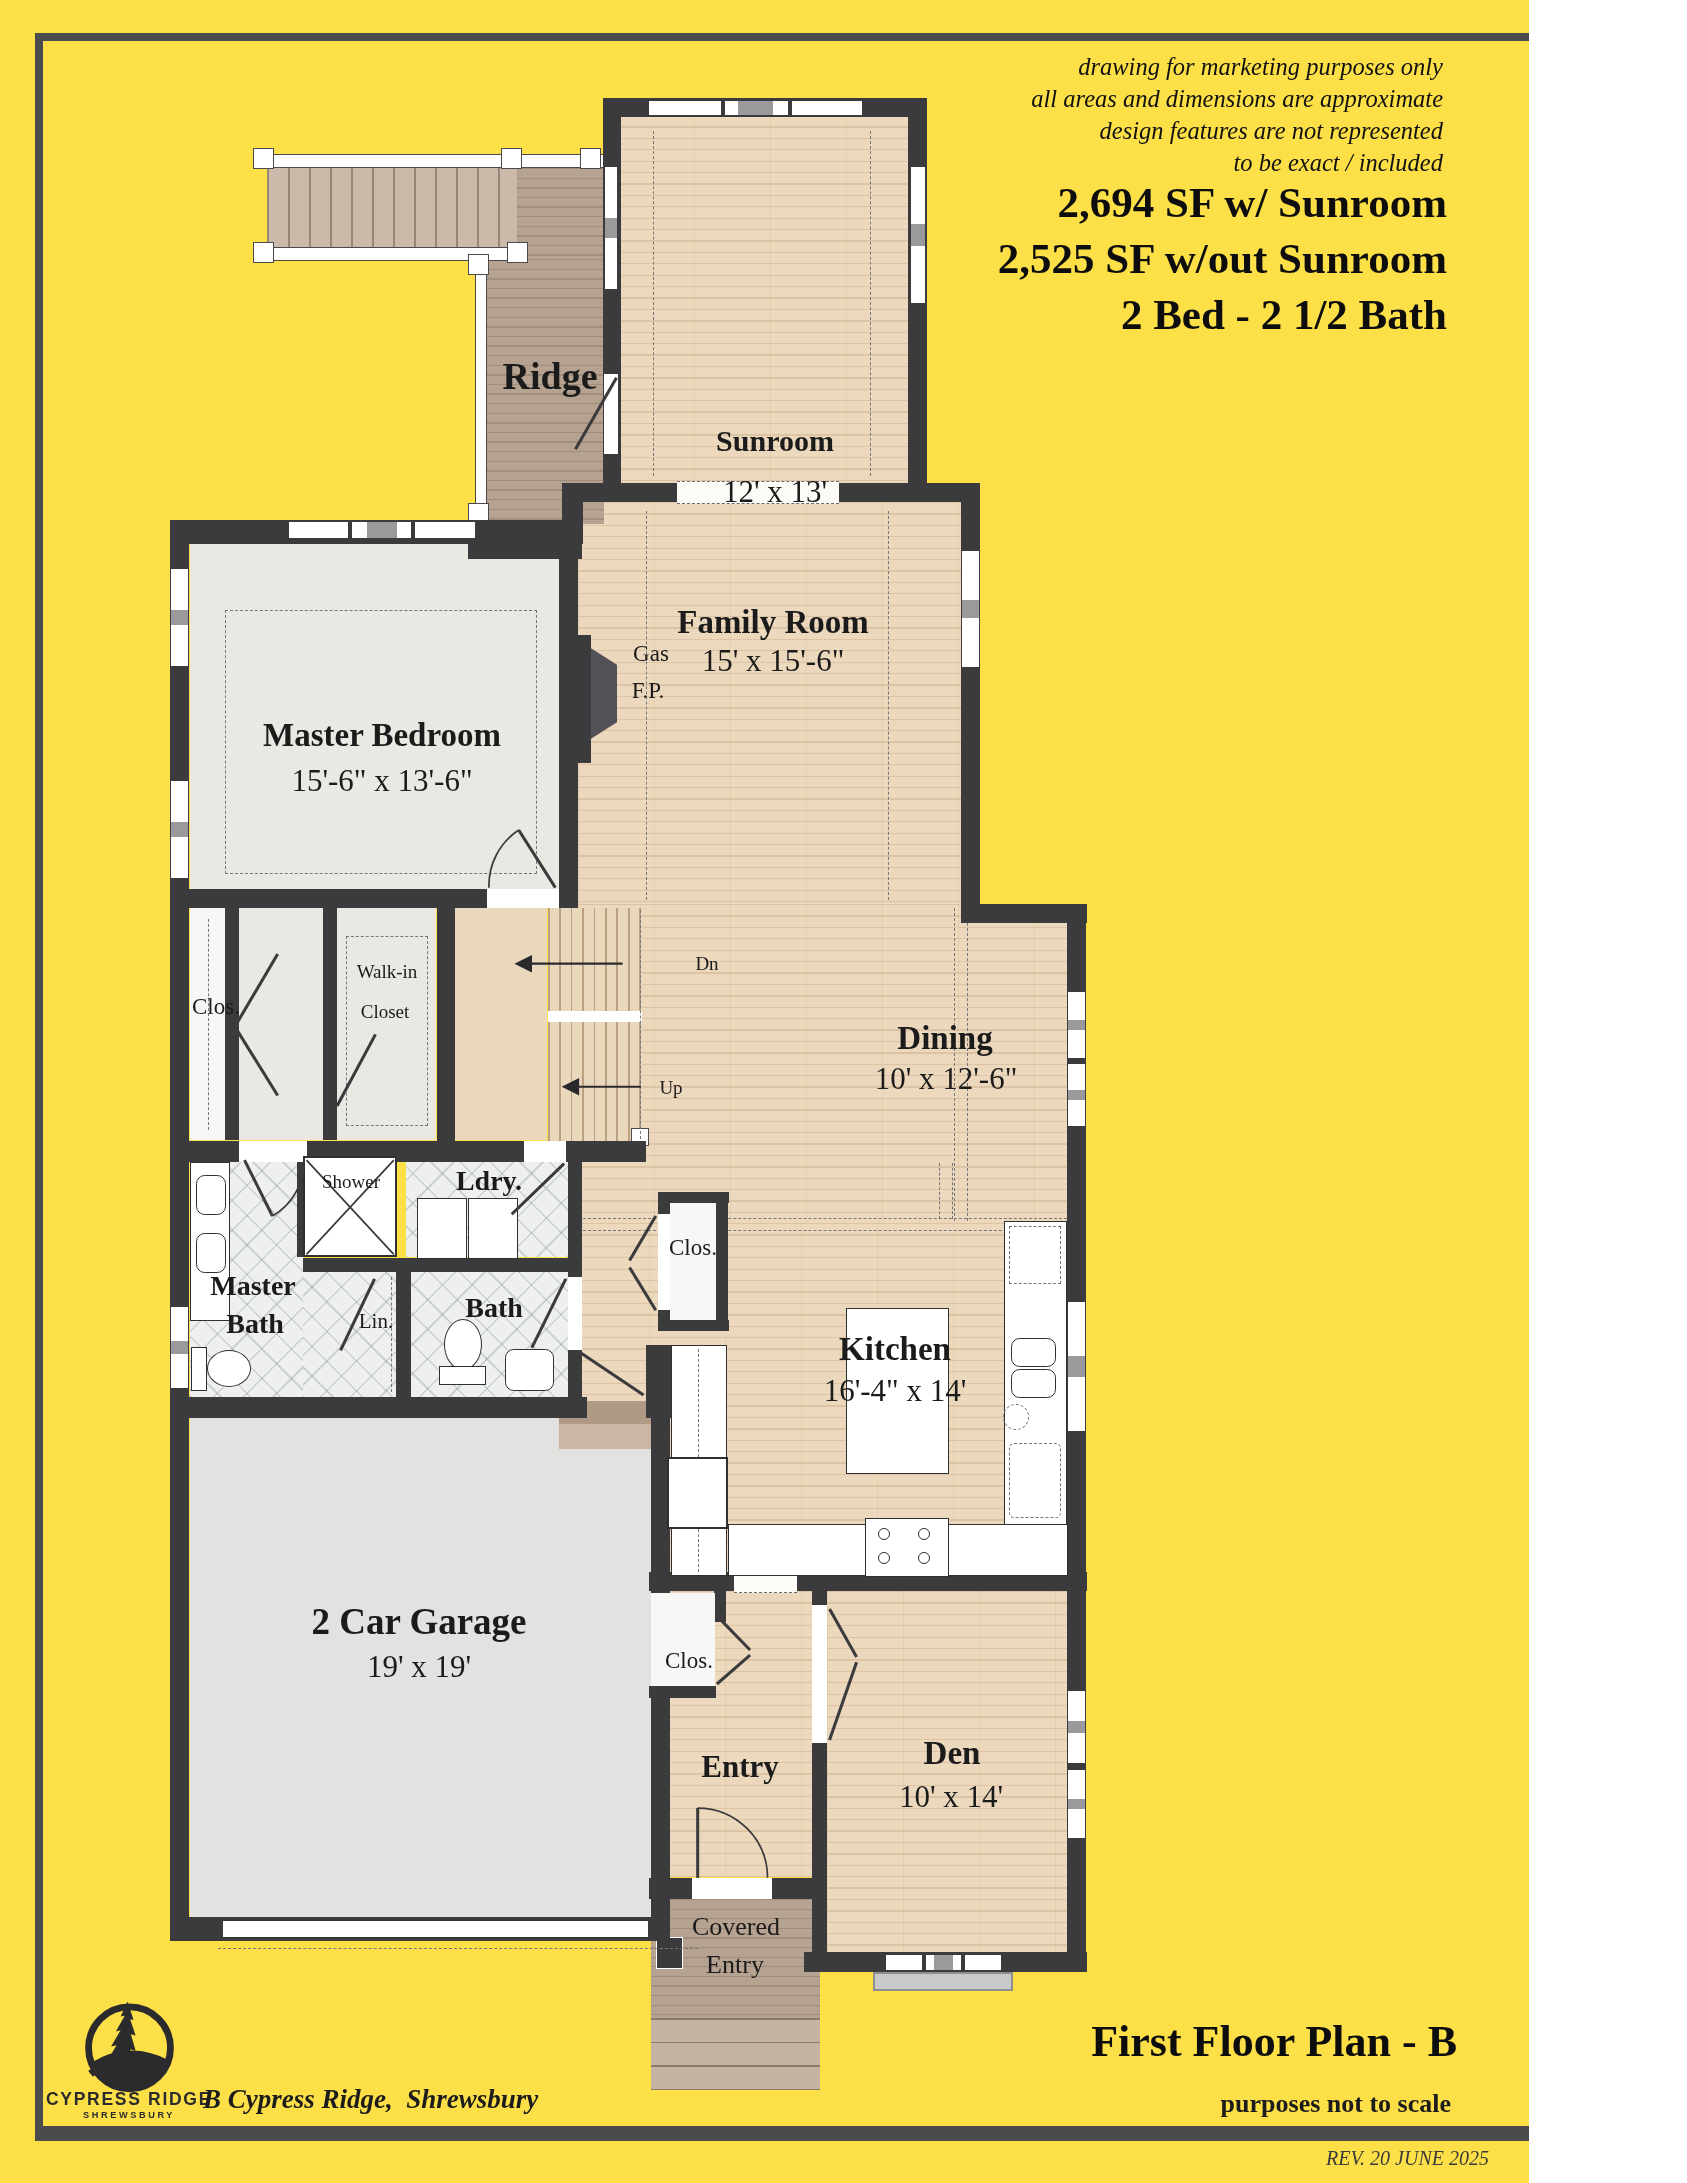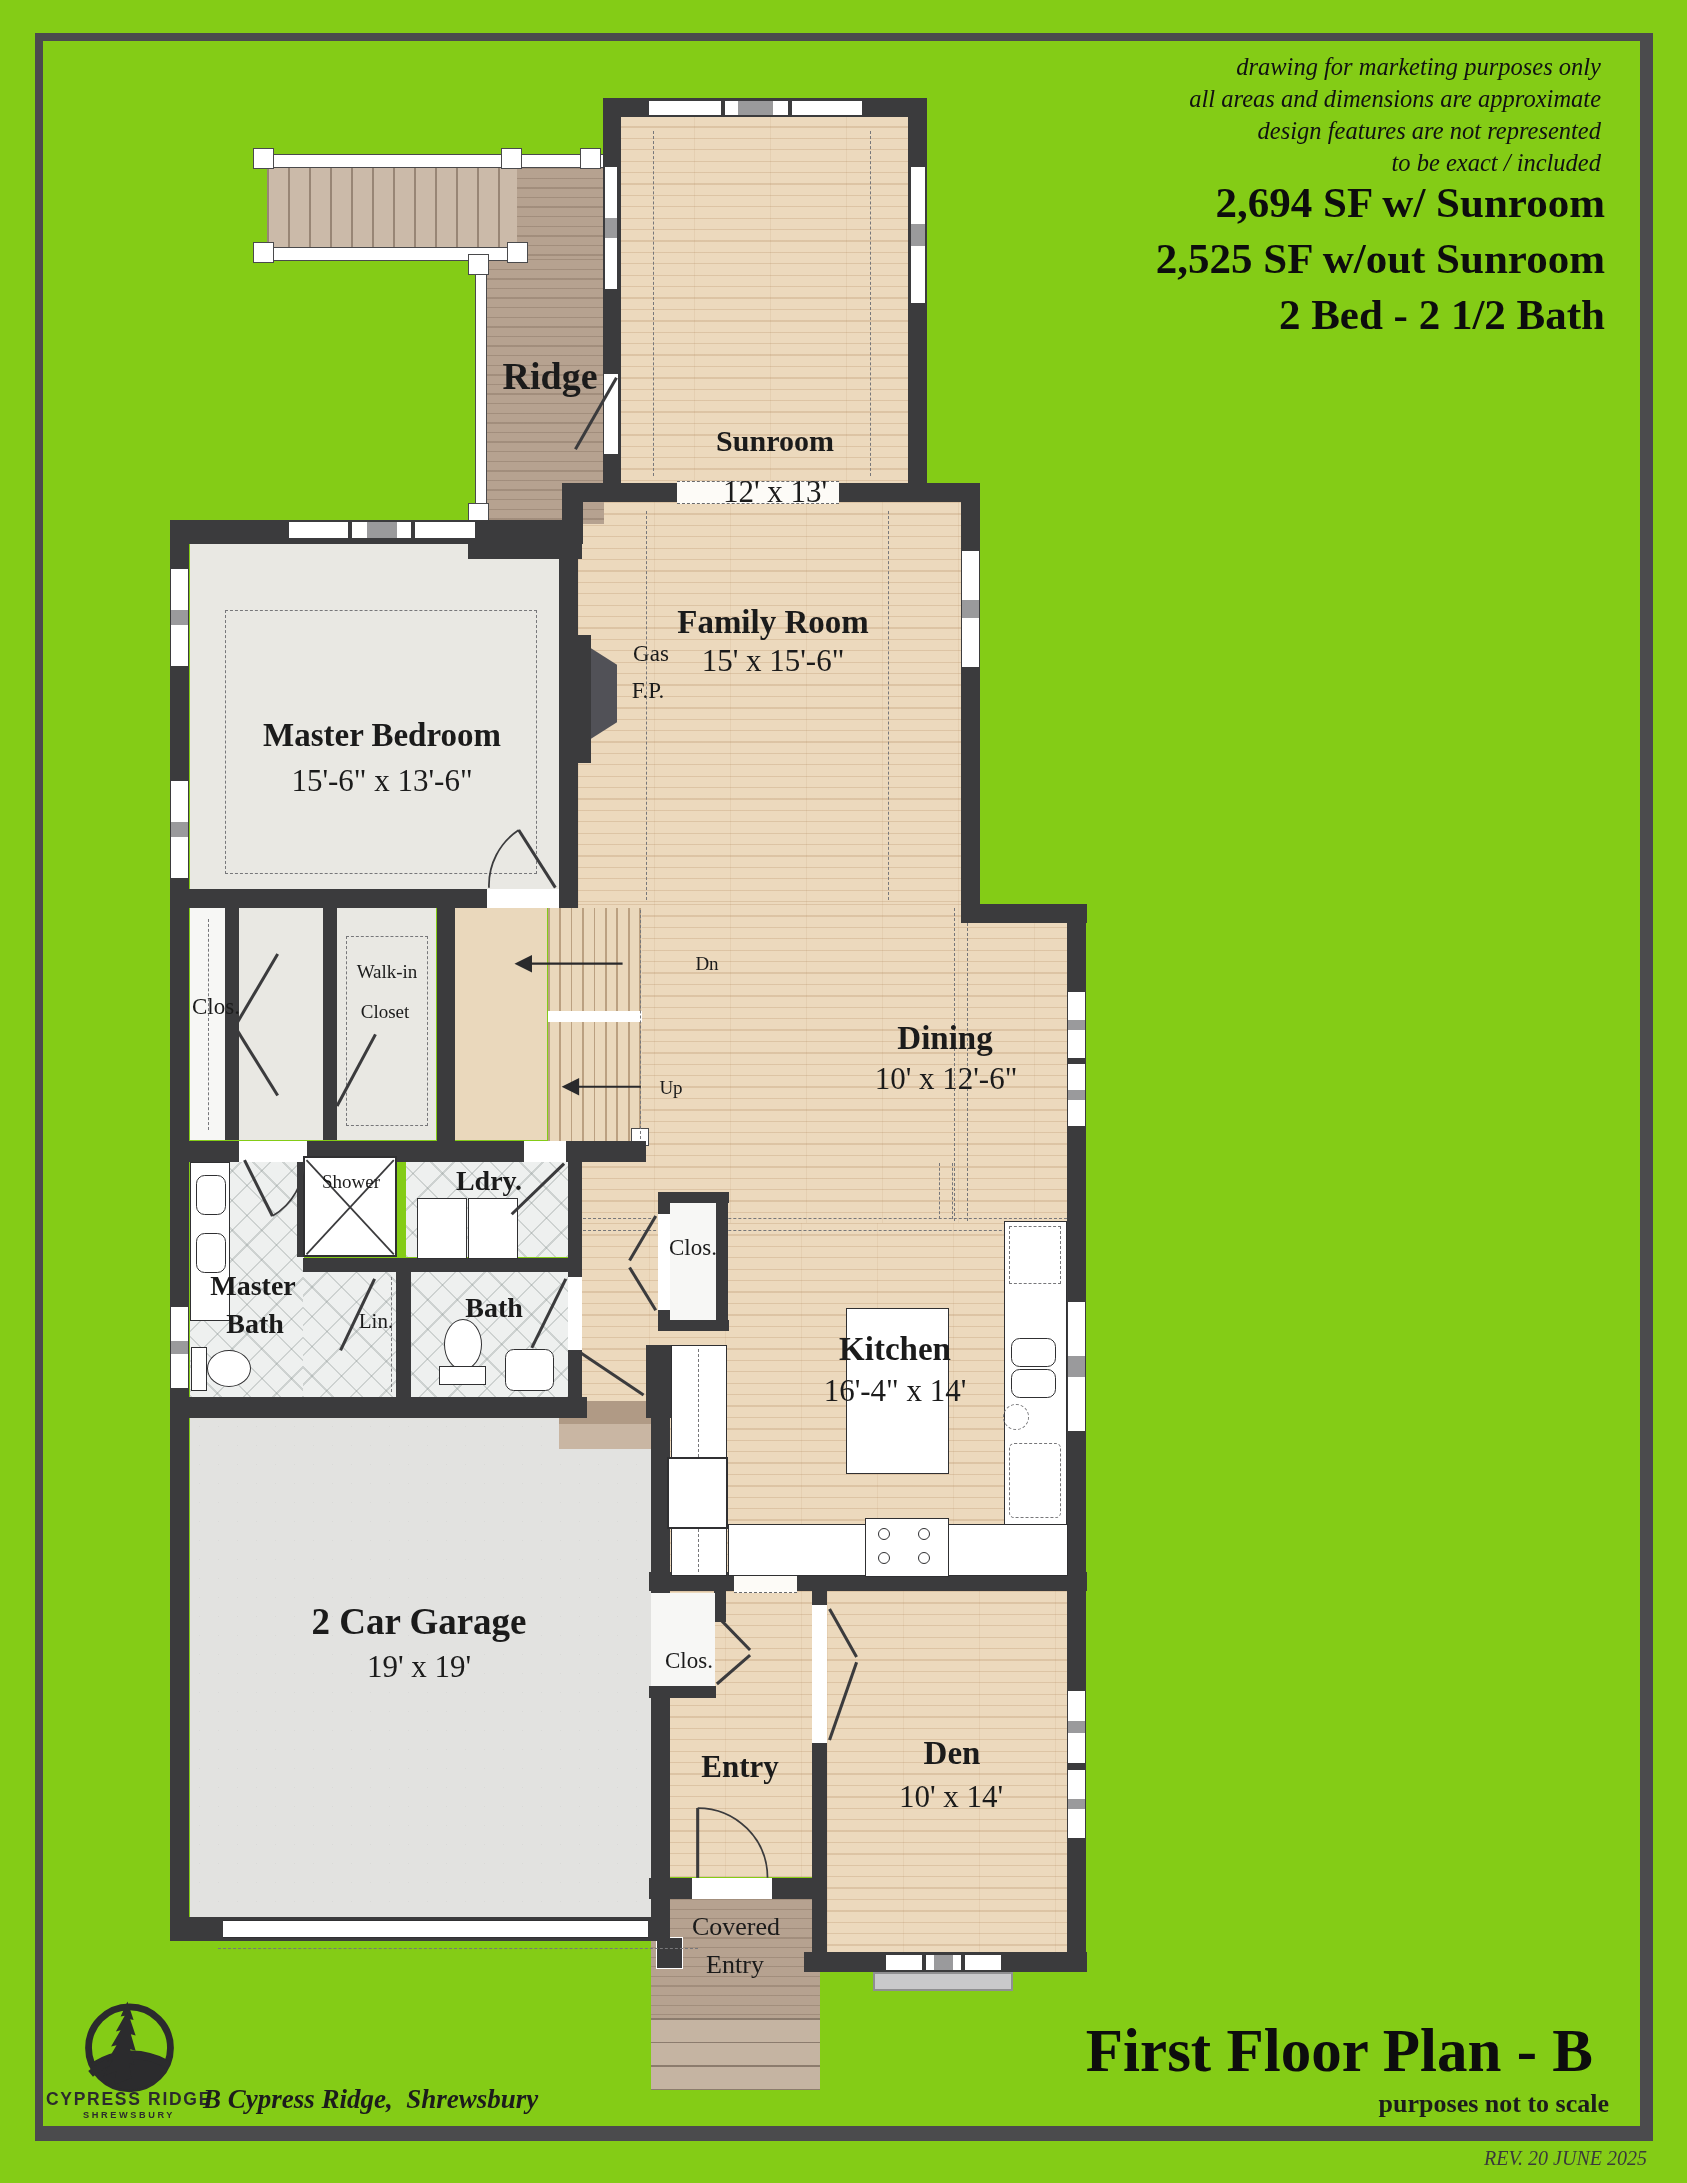--- a/index.html
+++ b/index.html
@@ -1,16 +1,16 @@
 <!DOCTYPE html>
 <html style="--wall: #3b3b3d; --wood: #ecd9bd; --carpet: #e9e8e3; --garage-floor: #e2e2e0; --deck: #b6a290; --tile: #eef0ef; --border-frame: #4b4b4d;font-size:14px"><head>
 <meta charset="utf-8">
 <style>
   html,body{margin:0;padding:0;background:#fff;}
-  .page{position:relative;width:1687px;height:2184px;background:#84cc16;overflow:hidden;
+  .page{position:relative;width:1529px;height:2184px;background:#fde047;overflow:hidden;
         font-family:"Liberation Serif",serif;color:#1c1c1c;}
   .frame{position:absolute;left:35px;top:33px;width:1618px;height:2108px;box-sizing:border-box;
          border:8.7px solid var(--border-frame,#4b4b4d);border-right-width:13px;border-bottom-width:15.7px;}
   .abs{position:absolute;}
   .wall{position:absolute;background:var(--wall,#3b3b3d);}
   .floor-wood{position:absolute;background-color:var(--wood,#ecd9bd);
     background-image:repeating-linear-gradient(to bottom,rgba(165,120,75,.22) 0 1.3px,transparent 1.3px 11.4px),
                      repeating-linear-gradient(to right,rgba(165,120,75,.10) 0 1.3px,transparent 1.3px 76px);}
   .floor-carpet{position:absolute;background:var(--carpet,#e9e8e3);}
   .floor-white{position:absolute;background:#f7f7f5;}
@@ -40,21 +40,21 @@
   .dashall{position:absolute;border:1.7px dashed #77777a;box-sizing:border-box;}
   .dashv{position:absolute;width:0;border-left:1.7px dashed #77777a;}
   .dashh{position:absolute;height:0;border-top:1.7px dashed #77777a;}
   .lbl{position:absolute;transform:translate(-50%,-50%);white-space:nowrap;
        font-family:"Liberation Serif",serif;color:#1b1b1b;line-height:1;}
   .b{font-weight:bold;}
   .s24{font-size:21px}.s26{font-size:23px}.s27{font-size:19px}.s28{font-size:31px}.s30{font-size:26px}
   .s32{font-size:28px}.s34{font-size:30px}.s36{font-size:31px}.s38{font-size:33px}.s42{font-size:37px}.s44{font-size:38px}
   .hdr-disc{position:absolute;right:86px;top:51px;text-align:right;font-style:italic;font-size:24.5px;line-height:32px;color:#111;}
   .hdr-sf{position:absolute;right:82px;top:175px;text-align:right;font-weight:bold;font-size:43px;line-height:56px;color:#0d0d0d;}
-  .ftr-title{position:absolute;right:94px;top:2016px;font-weight:bold;font-size:61px;color:#0d0d0d;margin-left:12px;}
+  .ftr-title{position:absolute;right:72px;top:2016px;font-weight:bold;font-size:44px;color:#0d0d0d;margin-left:12px;}
   .ftr-note{position:absolute;right:78px;top:2089px;font-weight:bold;font-size:26px;}
   .ftr-rev{position:absolute;right:40px;top:2147px;font-style:italic;font-size:20px;color:#3a3a3a;}
   .ftr-addr{position:absolute;left:203px;top:2084px;font-style:italic;font-weight:bold;font-size:27px;white-space:pre;}
   .logo-name{position:absolute;left:129px;top:2089px;transform:translateX(-50%);
      font-family:"Liberation Sans",sans-serif;font-weight:bold;font-size:17.5px;letter-spacing:1.7px;color:#2b2b2d;white-space:nowrap;}
   .logo-sub{position:absolute;left:129px;top:2110px;transform:translateX(-50%);
      font-family:"Liberation Sans",sans-serif;font-weight:bold;font-size:9.2px;letter-spacing:2.6px;color:#2b2b2d;}
   svg.overlay{position:absolute;left:0;top:0;pointer-events:none;}
   .burner{position:absolute;width:12.2px;height:12.2px;border:1.7px solid #303032;border-radius:50%;box-sizing:border-box;background:#fff;}
   .steel{position:absolute;background:#c9c9cb;border:2.6px solid #8f8f91;box-sizing:border-box;}

